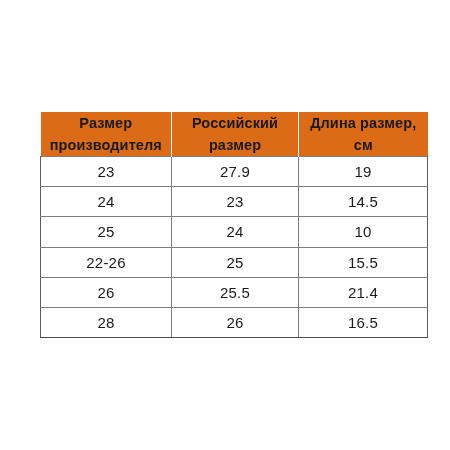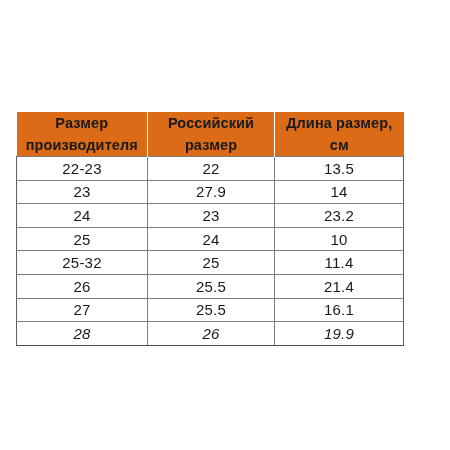--- a/index.html
+++ b/index.html
@@ -10,21 +10,21 @@
     width: 450px;
     height: 450px;
     background: #ffffff;
     font-family: "Liberation Sans", sans-serif;
     overflow: hidden;
     position: relative;
   }
 
   #size-table-wrap {
     position: absolute;
-    left: 16px;
+    left: 40px;
     top: 112px;
     width: 387px;
     height: 226px;
   }
 
   table.size-table {
     width: 387px;
     height: 226px;
     border-collapse: collapse;
     table-layout: fixed;
@@ -64,21 +64,21 @@
   table.size-table tbody td {
     background: #ffffff;
     font-size: 15px;
     font-weight: normal;
     height: 22.6px;
     border: 1.3px solid #7d7d7d;
     letter-spacing: 0.2px;
   }
   table.size-table tbody tr td:first-child { border-left: 1.6px solid #5e5e5e; }
   table.size-table tbody tr td:last-child  { border-right: 1.6px solid #5e5e5e; }
-  table.size-table tbody tr:last-child td  { border-bottom: 1.8px solid #4f4f4f; font-style: italic; }
+  table.size-table tbody tr:last-child td  { border-bottom: 1.8px solid #4f4f4f; }
 </style>
 </head>
 <body>
 
 <div id="size-table-wrap">
   <table class="size-table">
     <colgroup>
       <col class="c1">
       <col class="c2">
       <col class="c3">
@@ -94,54 +94,44 @@
           <span class="hdr-line">размер</span>
         </th>
         <th class="hcell last">
           <span class="hdr-line">Длина размер,</span>
           <span class="hdr-line">см</span>
         </th>
       </tr>
     </thead>
     <tbody>
       <tr>
-        <td>22-23</td>
-        <td>22</td>
-        <td>13.5</td>
-      </tr>
-      <tr>
         <td>23</td>
         <td>27.9</td>
-        <td>14</td>
+        <td>19</td>
       </tr>
       <tr>
         <td>24</td>
         <td>23</td>
-        <td>23.2</td>
+        <td>14.5</td>
       </tr>
       <tr>
         <td>25</td>
         <td>24</td>
         <td>10</td>
       </tr>
       <tr>
-        <td>25-32</td>
+        <td>22-26</td>
         <td>25</td>
-        <td>11.4</td>
+        <td>15.5</td>
       </tr>
       <tr>
         <td>26</td>
         <td>25.5</td>
         <td>21.4</td>
       </tr>
       <tr>
-        <td>27</td>
-        <td>25.5</td>
-        <td>16.1</td>
-      </tr>
-      <tr>
         <td>28</td>
         <td>26</td>
-        <td>19.9</td>
+        <td>16.5</td>
       </tr>
     </tbody>
   </table>
 </div>
 
 </body></html>

